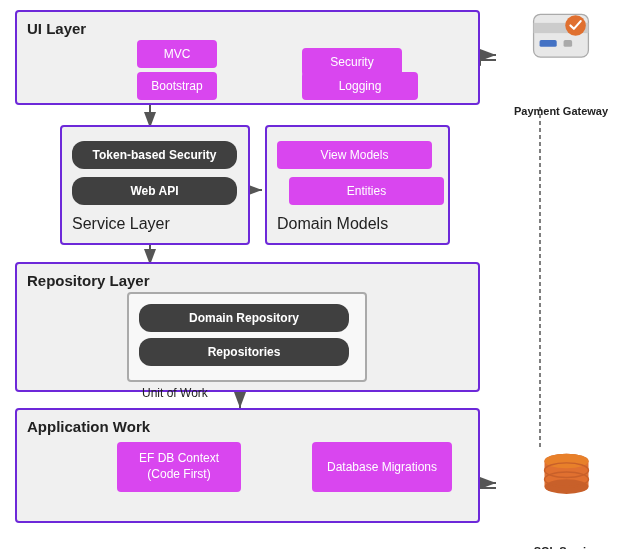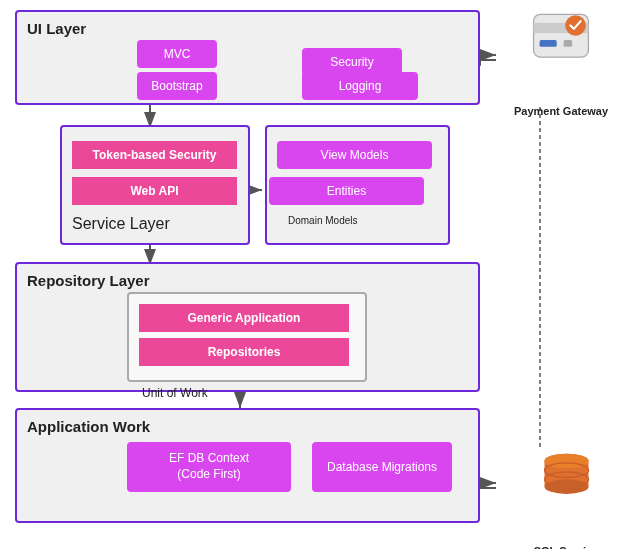--- a/index.html
+++ b/index.html
@@ -46,23 +46,23 @@
       font-weight: 400;
       text-align: center;
       position: absolute;
       display: flex;
       align-items: center;
       justify-content: center;
     }
 
     
     .btn-orange {
-      background: #ec4899;
+      background: #404040;
       color: #fff;
-      border-radius: 0;
+      border-radius: 12px;
       padding: 5px 10px;
       font-size: 12px;
       font-weight: 600;
       text-align: center;
       position: absolute;
       display: flex;
       align-items: center;
       justify-content: center;
     }
 
@@ -157,37 +157,37 @@
   </div>
 
   <div class="layer-box" style="left:60px; top:125px; width:190px; height:120px;">
     <div class="btn-orange" style="left:10px; top:14px; width:165px; height:28px;">Token-based Security</div>
     <div class="btn-orange" style="left:10px; top:50px; width:165px; height:28px;">Web API</div>
     <div class="layer-title" style="left:10px; top:88px; font-size:16px; font-weight:normal;">Service Layer</div>
   </div>
 
   <div class="layer-box" style="left:265px; top:125px; width:185px; height:120px;">
     <div class="btn-blue" style="left:10px; top:14px; width:155px; height:28px;">View Models</div>
-    <div class="btn-blue" style="left:2px; top:50px; width:155px; height:28px;text-align:center;">Entities</div>
-    <div class="layer-title" style="left:10px; top:88px; font-size:10px; font-weight:normal;margin-left:11px;">Domain Models</div>
+    <div class="btn-blue" style="left:22px; top:50px; width:155px; height:28px;text-align:center;">Entities</div>
+    <div class="layer-title" style="left:10px; top:88px; font-size:16px; font-weight:normal;">Domain Models</div>
   </div>
 
   <div class="layer-box" style="left:15px; top:262px; width:465px; height:130px;">
     <div class="layer-title" style="left:10px; top:8px;">Repository Layer</div>
 
     <div class="inner-box" style="left:110px; top:28px; width:240px; height:90px;">
-      <div class="btn-orange" style="left:10px; top:10px; width:210px; height:28px;">Generic Application</div>
+      <div class="btn-orange" style="left:10px; top:10px; width:210px; height:28px;">Domain Repository</div>
       <div class="btn-orange" style="left:10px; top:44px; width:210px; height:28px;">Repositories</div>
     </div>
     <div class="layer-title" style="left:125px; top:122px; font-size:12px; font-weight:normal;">Unit of Work</div>
   </div>
 
   <div class="layer-box" style="left:15px; top:408px; width:465px; height:115px;">
     <div class="layer-title" style="left:10px; top:8px;">Application Work</div>
-    <div class="btn-blue" style="left:110px; top:32px; width:164px; height:50px; line-height:1.3;">EF DB Context<br>(Code First)</div>
+    <div class="btn-blue" style="left:100px; top:32px; width:124px; height:50px; line-height:1.3;">EF DB Context<br>(Code First)</div>
     <div class="btn-blue" style="left:295px; top:32px; width:140px; height:50px;">Database Migrations</div>
   </div>
 
   <div class="payment-gateway" style="right:8px; top:10px; width:100px;">
     <div class="payment-icon">
       
       <svg viewBox="0 0 70 60" xmlns="http://www.w3.org/2000/svg">
         <rect x="3" y="5" width="64" height="50" rx="8" fill="#E8E8E8" stroke="#aaa" stroke-width="1.5"></rect>
         <rect x="3" y="15" width="64" height="12" fill="#ccc"></rect>
         <rect x="10" y="35" width="20" height="8" rx="2" fill="#4472C4"></rect>

